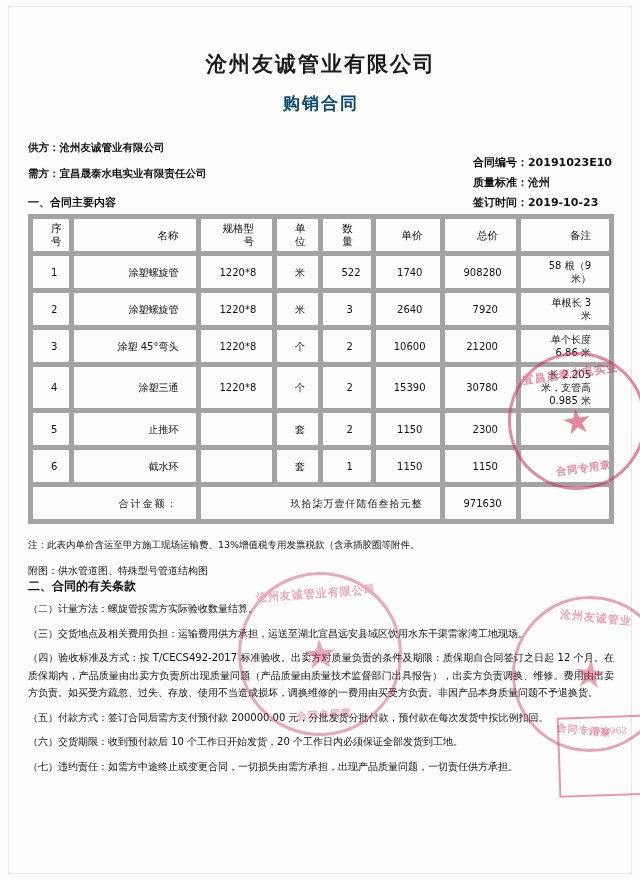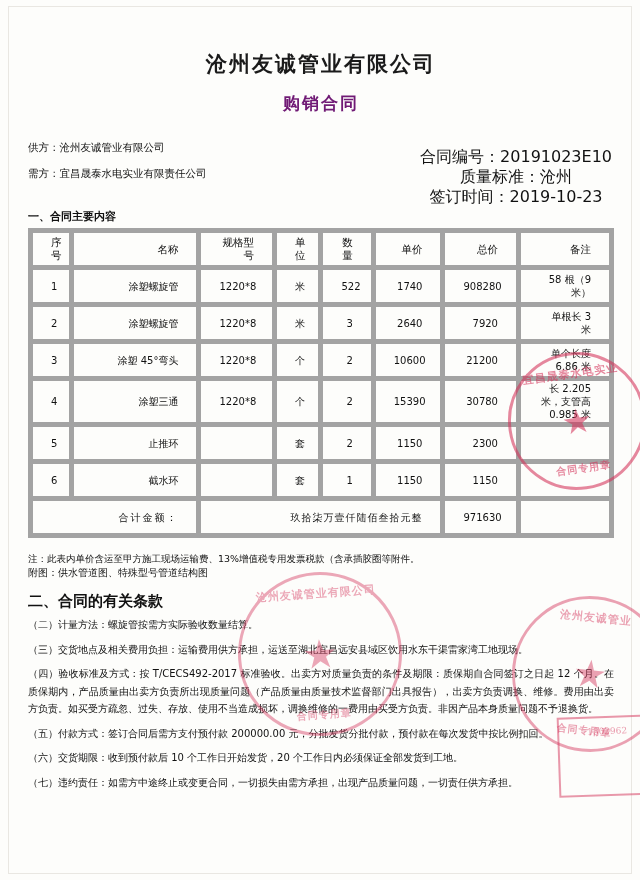--- a/index.html
+++ b/index.html
@@ -32,40 +32,41 @@
     margin-top:30px;
     color:#1a1a1a;
   }
   .subtitle {
     text-align:center;
     font-family:"DejaVu Serif", serif;
     font-size:17px;
     font-weight:bold;
     letter-spacing:2px;
     margin-top:14px;
-    color:#701a75;
+    color:#0c4a6e;
   }
   .meta {
     margin-top:22px;
     position:relative;
     font-size:10.5px;
     line-height:20px;
+    font-weight:bold;
   }
   .meta .left-block { width:330px; }
   .meta .right-block {
-    position:absolute; right:2px; top:10px;
-    text-align:center;
-    font-size:16px;
+    position:absolute; right:2px; top:16px;
+    text-align:left;
+    font-size:11px;
     line-height:20px;
   }
   .meta-row { white-space:nowrap; }
   .section-head {
     font-size:11px;
     font-weight:bold;
-    margin-top:26px;
+    margin-top:12px;
     margin-bottom:4px;
   }
   table.contract {
     width:100%;
     border-collapse:collapse;
     font-size:10px;
     table-layout:fixed;
   }
   table.contract th, table.contract td {
     border:5px solid #a3a3a3;
@@ -86,26 +87,26 @@
   .col-remark { width:16%; }
   .sum-label { letter-spacing:2px; }
   .sum-text { letter-spacing:1px; }
   .note {
     font-size:9.5px;
     margin-top:13px;
     line-height:15px;
   }
   .attach {
     font-size:10px;
+    margin-top:12px;
+  }
+  .terms-head {
+    font-size:12px;
+    font-weight:bold;
     margin-top:0;
-  }
-  .terms-head {
-    font-size:15px;
-    font-weight:bold;
-    margin-top:12px;
     margin-bottom:5px;
   }
   .clause {
     font-size:10px;
     line-height:17.5px;
     margin-bottom:7px;
     text-align:justify;
   }
   
   .stamp {

